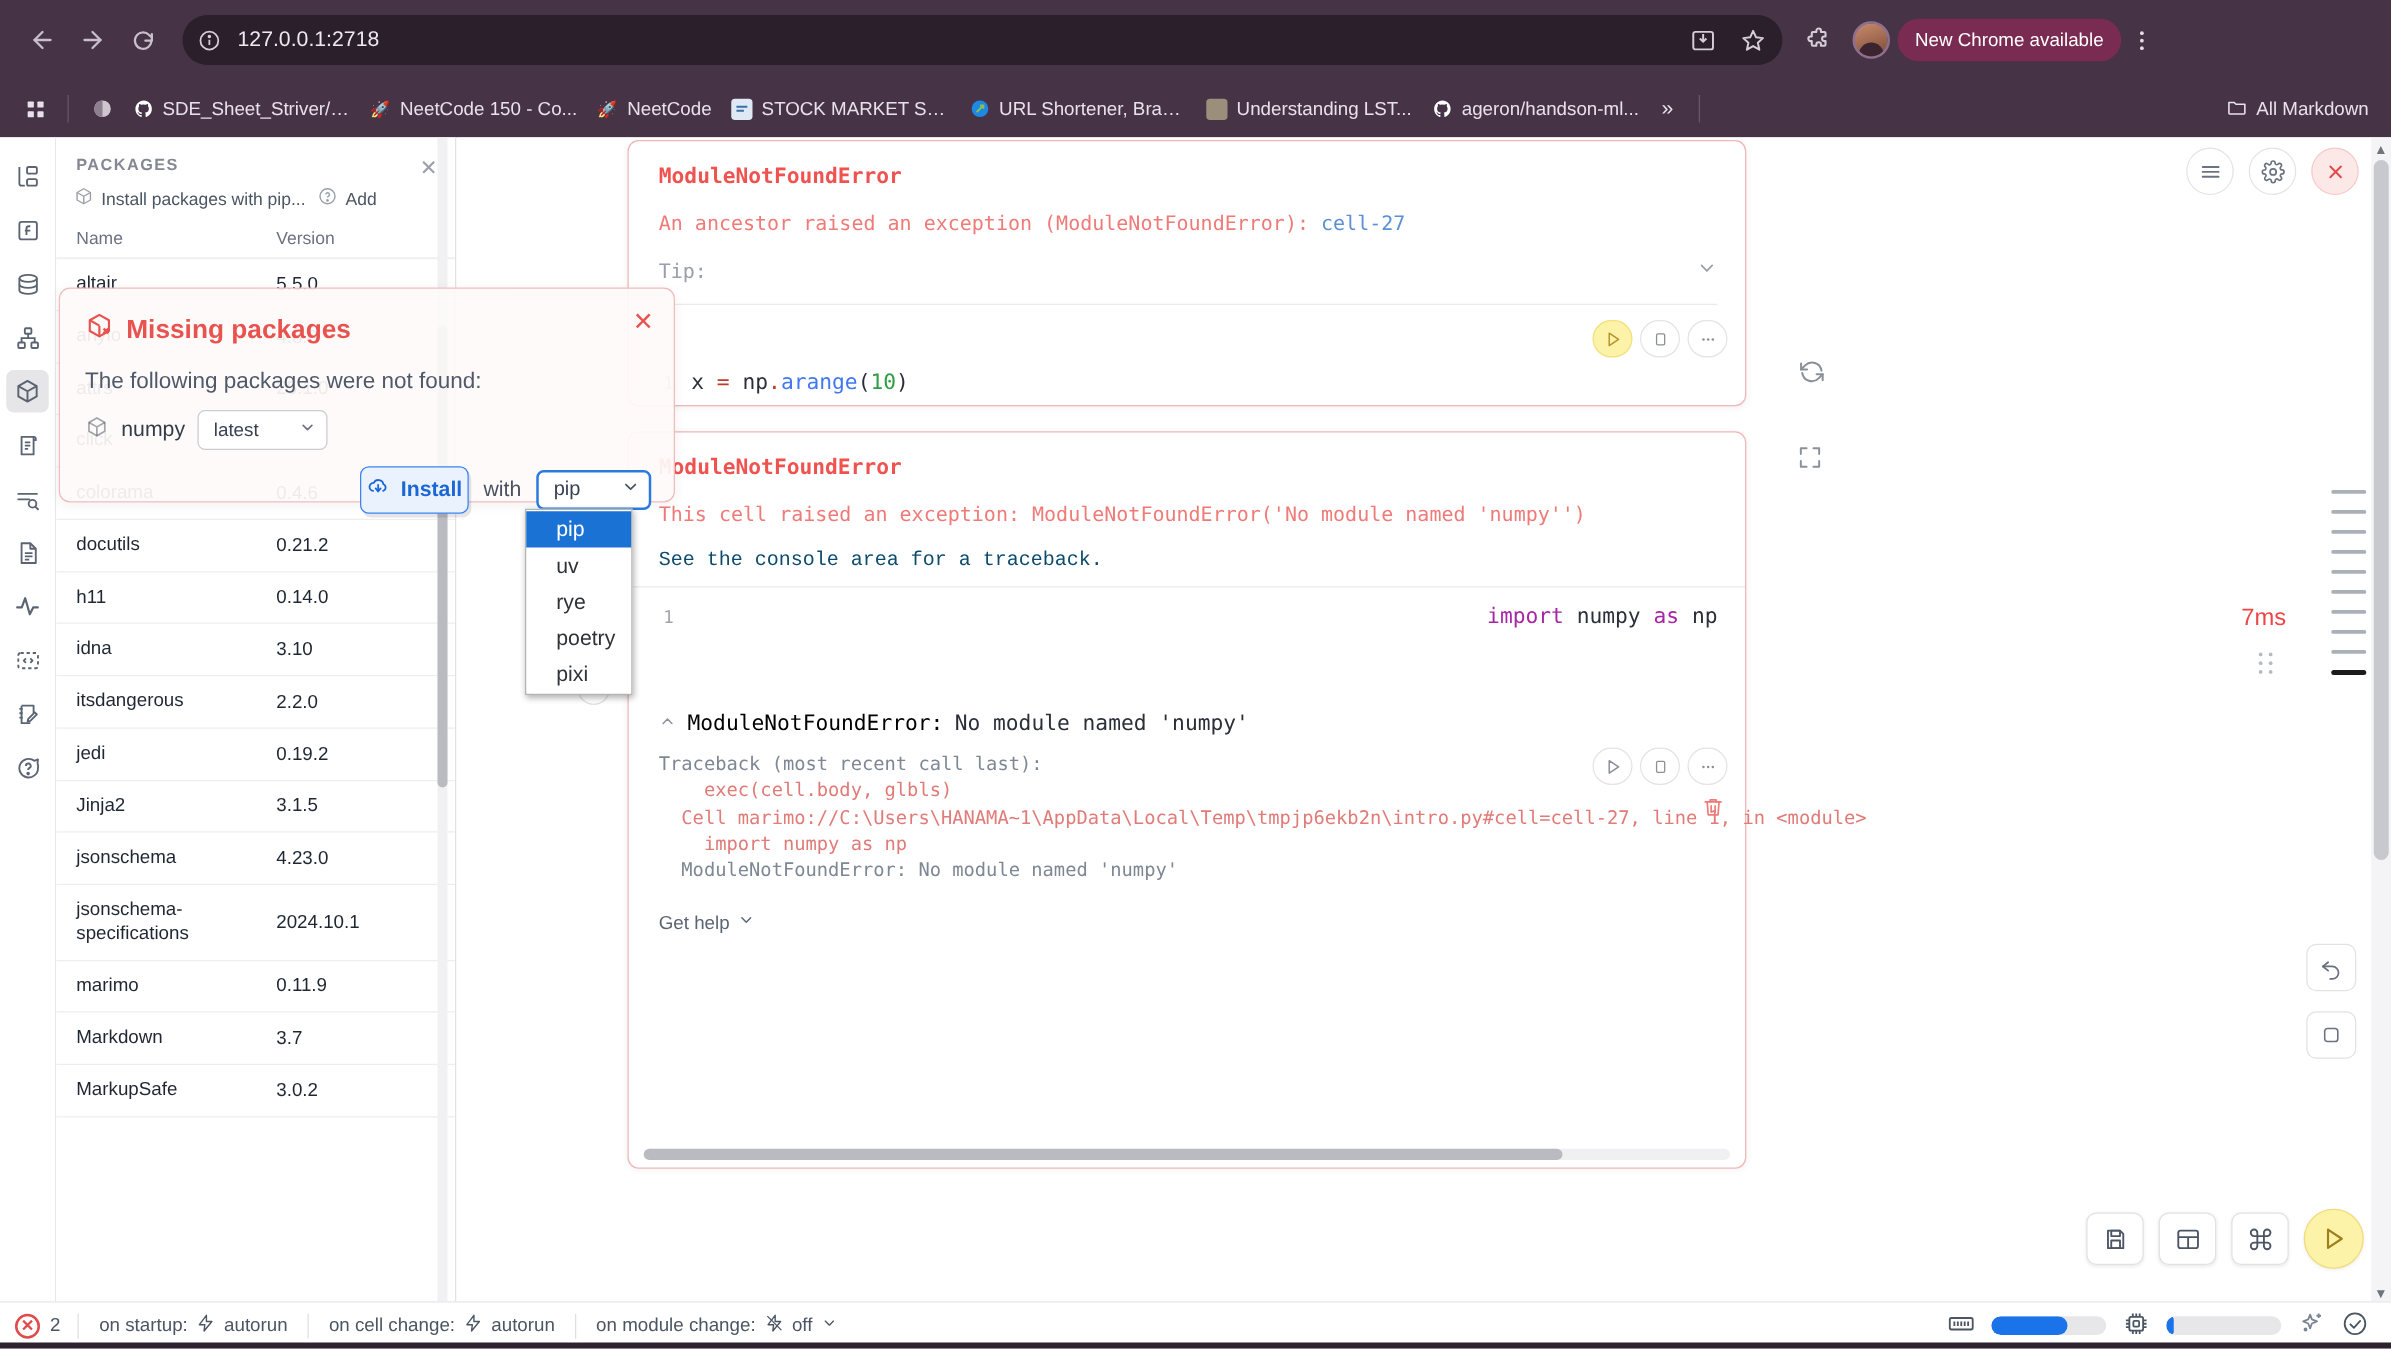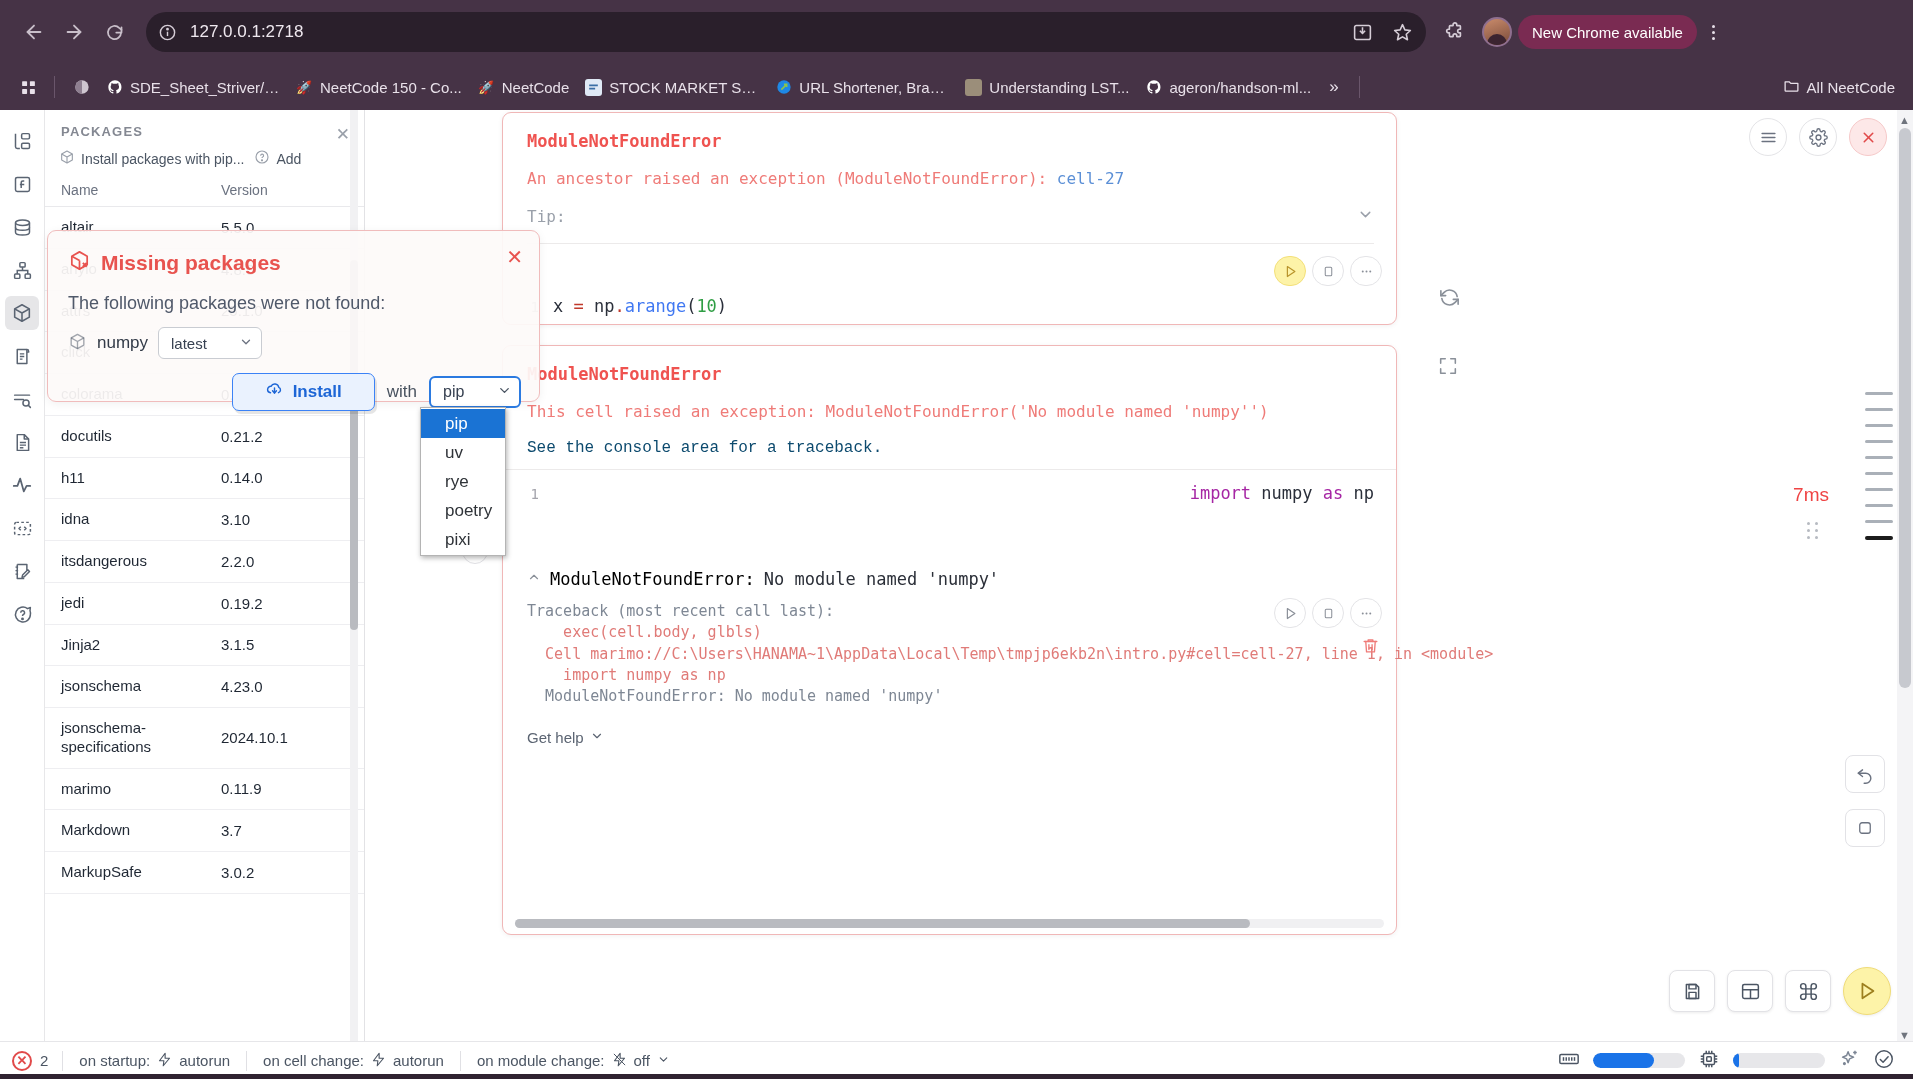--- a/index.html
+++ b/index.html
@@ -157,21 +157,21 @@
   .modal-pkg-name { font-size: 17px; color:#333b48; }
   .version-select {
     width: 104px; height: 32px; border: 1px solid #c9ccd2; border-radius: 6px;
     background:#fff; display:flex; align-items:center; justify-content:space-between;
     padding: 0 8px 0 12px; font-size: 15px; color:#374151;
   }
   .install-row {
     position:absolute; right: 18px; bottom: -10px; display:flex; align-items:center; gap: 12px;
   }
   .install-btn {
-    height: 38px; padding: 0 32px; border: 1px solid #3b82f6; border-radius: 7px;
+    height: 38px; padding: 0 4px; border: 1px solid #3b82f6; border-radius: 7px;
     background: #eaf2fe; color:#1d66d6; font-size: 17px; font-weight: bold;
     display:flex; align-items:center; gap: 9px;
     box-shadow: 2px 3px 0 rgba(0,0,0,0.10);
   }
   .with-label { font-size: 17px; color:#49525f; }
   .pm-select {
     width: 92px; height: 32px; border: 2px solid #2b7ae0; border-radius: 6px;
     background:#fff; display:flex; align-items:center; justify-content:space-between;
     padding: 0 7px 0 12px; font-size: 16px; color:#374151;
   }
@@ -433,21 +433,21 @@
         <span class="bm-label">ageron/handson-ml...</span>
       </div>
       <div class="bm-more">»</div>
       <div class="bm-sep"></div>
       <div class="bm-all">
         <span>
           <svg width="17" height="17" viewBox="0 0 24 24" fill="none" stroke="#e9e1ea" stroke-width="1.8" stroke-linejoin="round">
               <path d="M3 7h6l2 2h10v10a1 1 0 0 1-1 1H4a1 1 0 0 1-1-1V7z"></path>
             </svg>
         </span>
-        <span>All NeetCode</span>
+        <span>All Markdown</span>
       </div>
     </div>
   </div>
 
   <div class="marimo">
 
     <div class="rail">
       <div class="rail-btn">
         <svg width="21" height="21" viewBox="0 0 24 24" fill="none" stroke="currentColor" stroke-width="1.7" stroke-linejoin="round">
             <path d="M4 3v15a2 2 0 0 0 2 2h3"></path>

